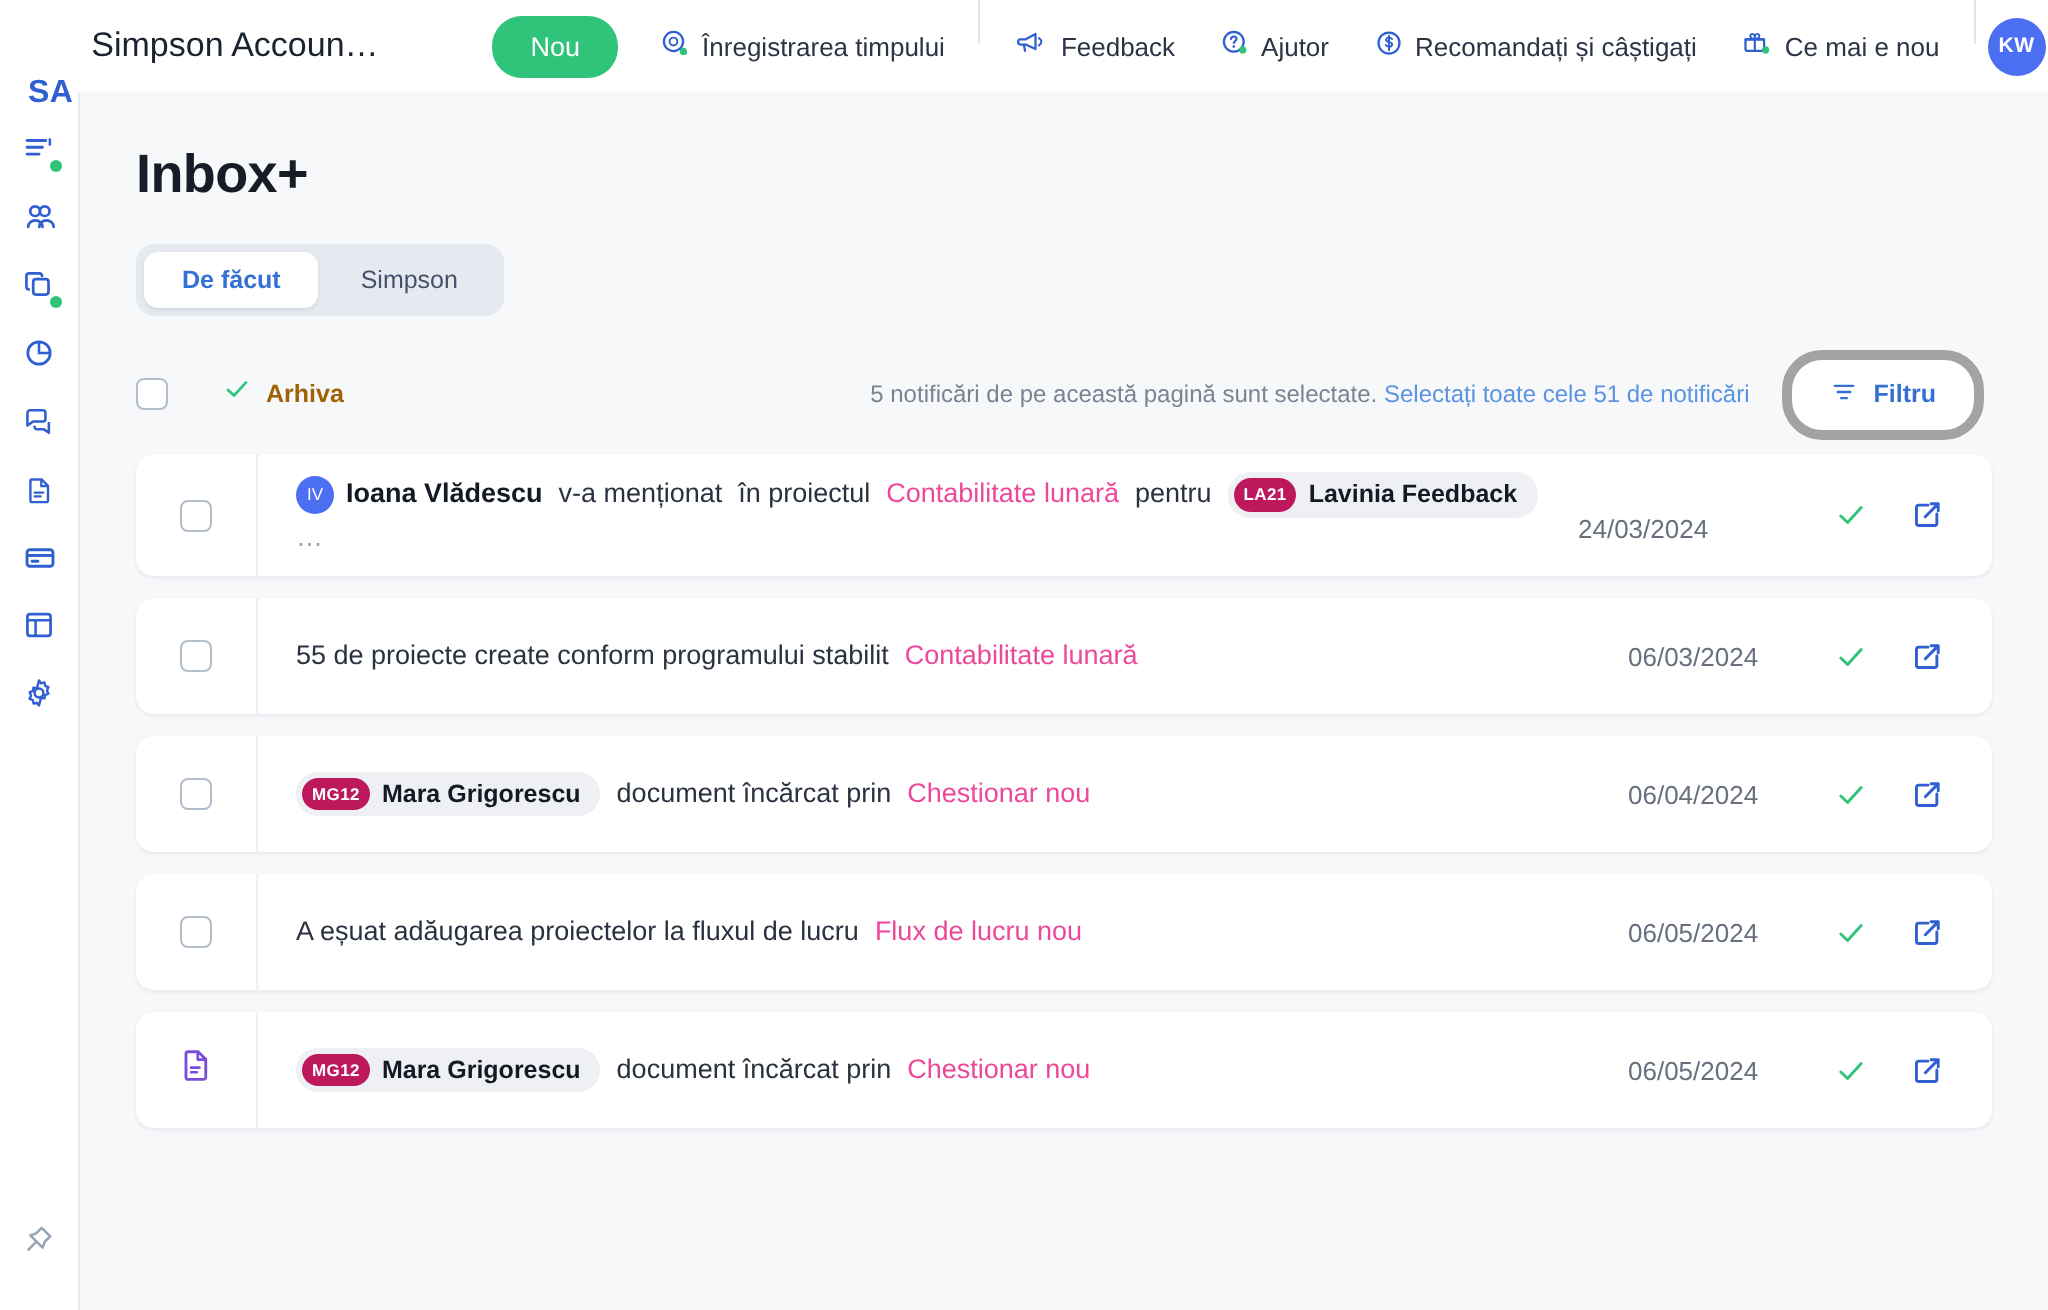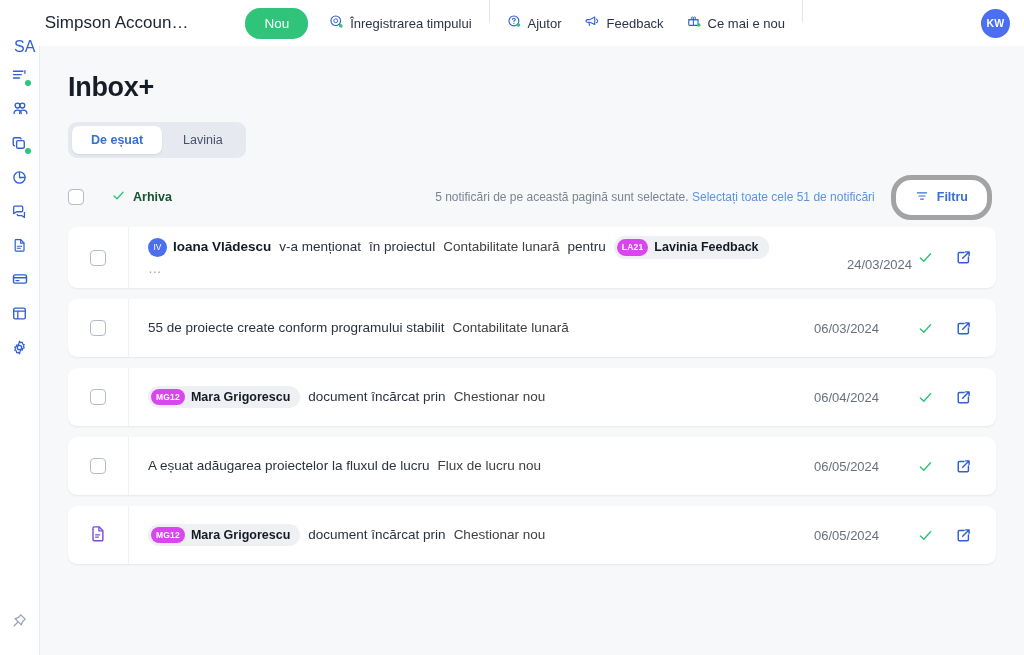--- a/index.html
+++ b/index.html
@@ -15,21 +15,21 @@
   .topbar {
     height: 46px; min-height: 46px;
     background: #ffffff;
     display: flex; align-items: center;
     padding: 0 14px 0 14px;
     position: relative;
     z-index: 5;
   }
   .brand { display: flex; align-items: center; gap: 9px; }
   .brand-logo {
-    font-size: 16px; font-weight: normal; color: #2f5fd0; letter-spacing: .2px; margin-top: 48px;
+    font-size: 16px; font-weight: bold; color: #2f5fd0; letter-spacing: .2px; margin-top: 48px;
   }
   .brand-name {
     font-size: 17px; color: #1b2330; font-weight: 400; white-space: nowrap;
   }
   .topbar-mid { display: flex; align-items: center; margin-left: 57px; gap: 0; }
   .btn-new {
     background: #2fc479; color: #fff;
     border: none; border-radius: 15px;
     font-size: 13.5px; font-family: inherit;
     padding: 8px 19px; cursor: pointer;
@@ -106,21 +106,21 @@
     padding: 0 4px 0 0; margin-bottom: 10px; height: 40px;
   }
   .cbx {
     width: 16px; height: 16px; border: 1.6px solid #b3bcca;
     border-radius: 4px; background: #fff; cursor: pointer; flex: none;
   }
   .archive-btn {
     display: flex; align-items: center; gap: 7px;
     margin-left: 27px; cursor: pointer;
   }
-  .archive-label { font-size: 12.5px; font-weight: bold; color: #14532d; }
+  .archive-label { font-size: 12.5px; font-weight: bold; color: #a16207; }
   .select-info {
     margin-left: auto; font-size: 12px; color: #7b8392; white-space: nowrap;
   }
   .select-info a { color: #5b93e0; text-decoration: none; cursor: pointer; }
   .filter-btn {
     margin-left: 16px;
     display: flex; align-items: center; gap: 8px;
     border: 5px solid #a3a3a3; border-radius: 20px;
     background: #fff; color: #3570d4; font-weight: bold;
     font-size: 12.5px; padding: 9px 19px; cursor: pointer;
@@ -145,48 +145,48 @@
     padding: 9px 14px 9px 19px;
     position: relative;
   }
   .msg {
     display: flex; align-items: center; flex-wrap: wrap;
     gap: 0 8px; font-size: 13.5px; color: #222a36; line-height: 1.5;
     max-width: 700px;
   }
   .msg .plain { color: #2a3240; }
   .msg .bold { font-weight: bold; color: #141a24; }
-  .msg .link { color: #404040; cursor: pointer; text-align: right; }
+  .msg .link { color: #ec4899; cursor: pointer; text-align: right; }
   .msg .ellips { color: #9aa2b0; letter-spacing: 2px; width: 100%; }
   .mini-avatar {
     width: 19px; height: 19px; border-radius: 50%;
     background: #4c6ef0; color: #fff; font-size: 8.5px; font-weight: normal;
     display: inline-flex; align-items: center; justify-content: center;
     margin-right: -2px;
   }
   .chip {
     display: inline-flex; align-items: center; gap: 6px;
     background: #eef0f4; border-radius: 11px;
     padding: 2px 10px 2px 3px;
   }
   .chip-tag {
-    background: #d946ef; color: #fff; border-radius: 9px;
+    background: #be185d; color: #fff; border-radius: 9px;
     font-size: 8.5px; font-weight: bold; padding: 2px 5px; letter-spacing: .2px;
   }
   .chip-name { font-size: 12.5px; font-weight: bold; color: #141a24; white-space: nowrap; }
   .row-right {
     margin-left: auto; display: flex; align-items: center; gap: 0;
     padding-left: 10px;
   }
   .date {
     font-size: 13px; color: #68707e; white-space: nowrap; min-width: 92px;
     text-align: left;
   }
   .act { width: 38px; display: flex; align-items: center; justify-content: center; cursor: pointer; }
-  .row.overlap .date { position: absolute; left: 718px; top: 30px; }
+  .row.overlap .date { position: absolute; left: 660px; top: 30px; }
   .row.overlap .row-right { min-width: 168px; justify-content: flex-end; }
 </style>
 </head>
 <body>
 
 <div class="topbar">
   <div class="brand">
     <span class="brand-logo">SA</span>
     <span class="brand-name">Simpson Accoun…</span>
   </div>
@@ -205,41 +205,51 @@
             <circle cx="15.6" cy="15.6" r="2.4" fill="#2fc479"></circle>
           </svg>
         </span>
         <span>Înregistrarea timpului</span>
       </div>
 
       <div class="topnav-sep"></div>
 
       <div class="topnav-item">
         <span>
+          <svg width="17" height="15" viewBox="0 0 22 20" fill="none">
+            <path d="M4 7.5h3.5L14 4v10L7.5 11H4a1.6 1.6 0 0 1-1.6-1.6v-.3A1.6 1.6 0 0 1 4 7.5Z" stroke="#2f5fd0" stroke-width="1.5" stroke-linejoin="round"></path>
+            <path d="M6.3 11.3 7 15.2" stroke="#2f5fd0" stroke-width="1.5" stroke-linecap="round"></path>
+            <path d="M16.3 6.8c1 .6 1.6 1.5 1.6 2.4s-.6 1.8-1.6 2.4" stroke="#2f5fd0" stroke-width="1.4" stroke-linecap="round"></path>
+          </svg>
+        </span>
+        <span>Feedback</span>
+      </div>
+
+      <div class="topnav-item">
+        <span>
           <svg width="15" height="15" viewBox="0 0 20 20" fill="none">
             <circle cx="9.2" cy="9.2" r="6.6" stroke="#2f5fd0" stroke-width="1.5"></circle>
             <path d="M7.4 7.4c0-1 .8-1.7 1.8-1.7s1.8.7 1.8 1.7c0 1.3-1.8 1.3-1.8 2.6" stroke="#2f5fd0" stroke-width="1.4" stroke-linecap="round"></path>
             <circle cx="9.2" cy="12.4" r=".9" fill="#2f5fd0"></circle>
             <circle cx="15.2" cy="14.6" r="2.4" fill="#2fc479"></circle>
           </svg>
         </span>
         <span>Ajutor</span>
       </div>
 
       <div class="topnav-item">
         <span>
-          <svg width="17" height="15" viewBox="0 0 22 20" fill="none">
-            <path d="M4 7.5h3.5L14 4v10L7.5 11H4a1.6 1.6 0 0 1-1.6-1.6v-.3A1.6 1.6 0 0 1 4 7.5Z" stroke="#2f5fd0" stroke-width="1.5" stroke-linejoin="round"></path>
-            <path d="M6.3 11.3 7 15.2" stroke="#2f5fd0" stroke-width="1.5" stroke-linecap="round"></path>
-            <path d="M16.3 6.8c1 .6 1.6 1.5 1.6 2.4s-.6 1.8-1.6 2.4" stroke="#2f5fd0" stroke-width="1.4" stroke-linecap="round"></path>
-          </svg>
-        </span>
-        <span>Feedback</span>
-      </div>
-
+          <svg width="15" height="15" viewBox="0 0 20 20" fill="none">
+            <circle cx="10" cy="10" r="7" stroke="#2f5fd0" stroke-width="1.5"></circle>
+            <path d="M12 7.4c-.4-.7-1.1-1-2-1-1.1 0-1.9.6-1.9 1.5 0 2 4 1 4 3 0 1-.9 1.6-2.1 1.6-1 0-1.7-.4-2.1-1.1" stroke="#2f5fd0" stroke-width="1.3" stroke-linecap="round"></path>
+            <path d="M10 5.2v9.6" stroke="#2f5fd0" stroke-width="1.3" stroke-linecap="round"></path>
+          </svg>
+        </span>
+        <span>Recomandați și câștigați</span>
+      </div>
 
       <div class="topnav-item">
         <span>
           <svg width="16" height="15" viewBox="0 0 20 20" fill="none">
             <rect x="3" y="7.6" width="12.4" height="7.6" rx="1.2" stroke="#2f5fd0" stroke-width="1.5"></rect>
             <path d="M2.3 7.6h13.8M9.2 7.6v7.6" stroke="#2f5fd0" stroke-width="1.4"></path>
             <path d="M9.2 7.3c-1.6 0-3-.6-3-1.9 0-.9.7-1.5 1.5-1.5 1 0 1.5 1.1 1.5 3.4Zm0 0c1.6 0 3-.6 3-1.9 0-.9-.7-1.5-1.5-1.5-1 0-1.5 1.1-1.5 3.4Z" stroke="#2f5fd0" stroke-width="1.3" stroke-linejoin="round"></path>
             <circle cx="16.4" cy="14.6" r="2.4" fill="#2fc479"></circle>
           </svg>
         </span>
@@ -356,22 +366,22 @@
         </svg>
       </span>
     </div>
   </div>
 
   <div class="main">
 
     <div class="page-title">Inbox+</div>
 
     <div class="tabs">
-      <div class="tab active">De eșuat</div>
-      <div class="tab">Lavinia</div>
+      <div class="tab active">De făcut</div>
+      <div class="tab">Simpson</div>
     </div>
 
     <div class="actionrow">
       <div class="cbx"></div>
 
       <div class="archive-btn">
         <span>
           <svg width="15" height="15" viewBox="0 0 20 20" fill="none">
             <path d="M4 10.6 8 14.4 16 5.6" stroke="#2fc479" stroke-width="1.8" stroke-linecap="round" stroke-linejoin="round"></path>
           </svg>

